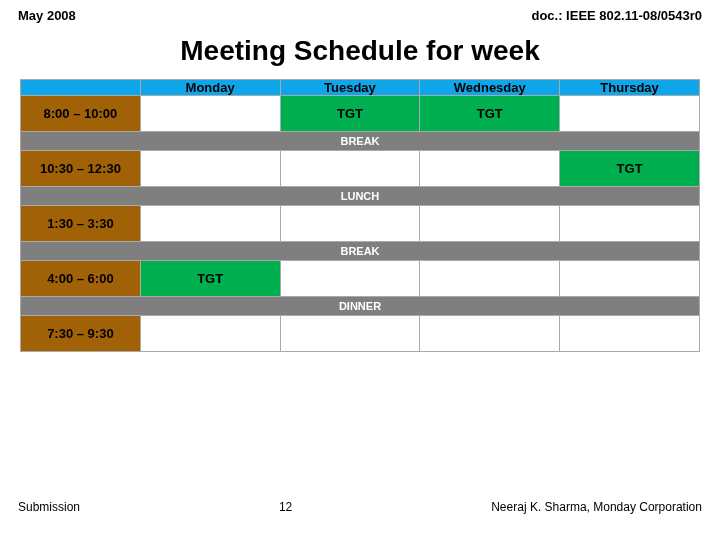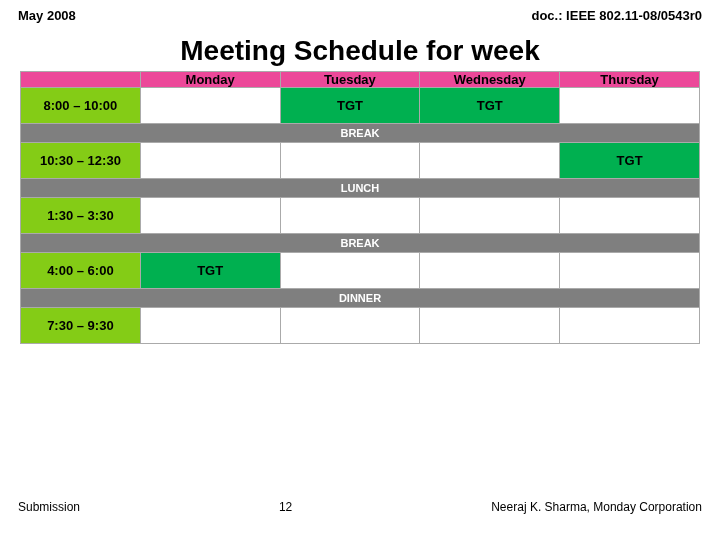--- a/index.html
+++ b/index.html
@@ -15,46 +15,46 @@
       display: flex;
       justify-content: space-between;
       padding: 8px 18px 4px 18px;
       font-size: 13px;
       font-weight: bold;
     }
     .page-title {
       text-align: center;
       font-size: 28px;
       font-weight: bold;
-      margin: 8px 0 4px 0;
+      margin: 8px 0 12px 0;
     }
     .schedule-table {
       width: 680px;
       margin: 0 auto;
       border-collapse: collapse;
     }
     .schedule-table th, .schedule-table td {
       border: 1px solid #aaa;
       text-align: center;
       font-size: 13px;
       font-weight: bold;
       padding: 0;
     }
     .time-col {
       width: 120px;
-      background: #84cc16;
+      background: #a16207;
       font-size: 13px;
       font-weight: bold;
       padding: 6px 8px;
     }
     .day-col {
       width: 140px;
     }
     .col-header {
-      background: #ec4899;
+      background: #0ea5e9;
       font-weight: bold;
       font-size: 14px;
       padding: 6px 4px;
       margin-left: 32px;
     }
     .cell-tgt-green {
       background: #00b050;
       color: #000;
       padding: 6px 4px;
       font-size: 12px;

